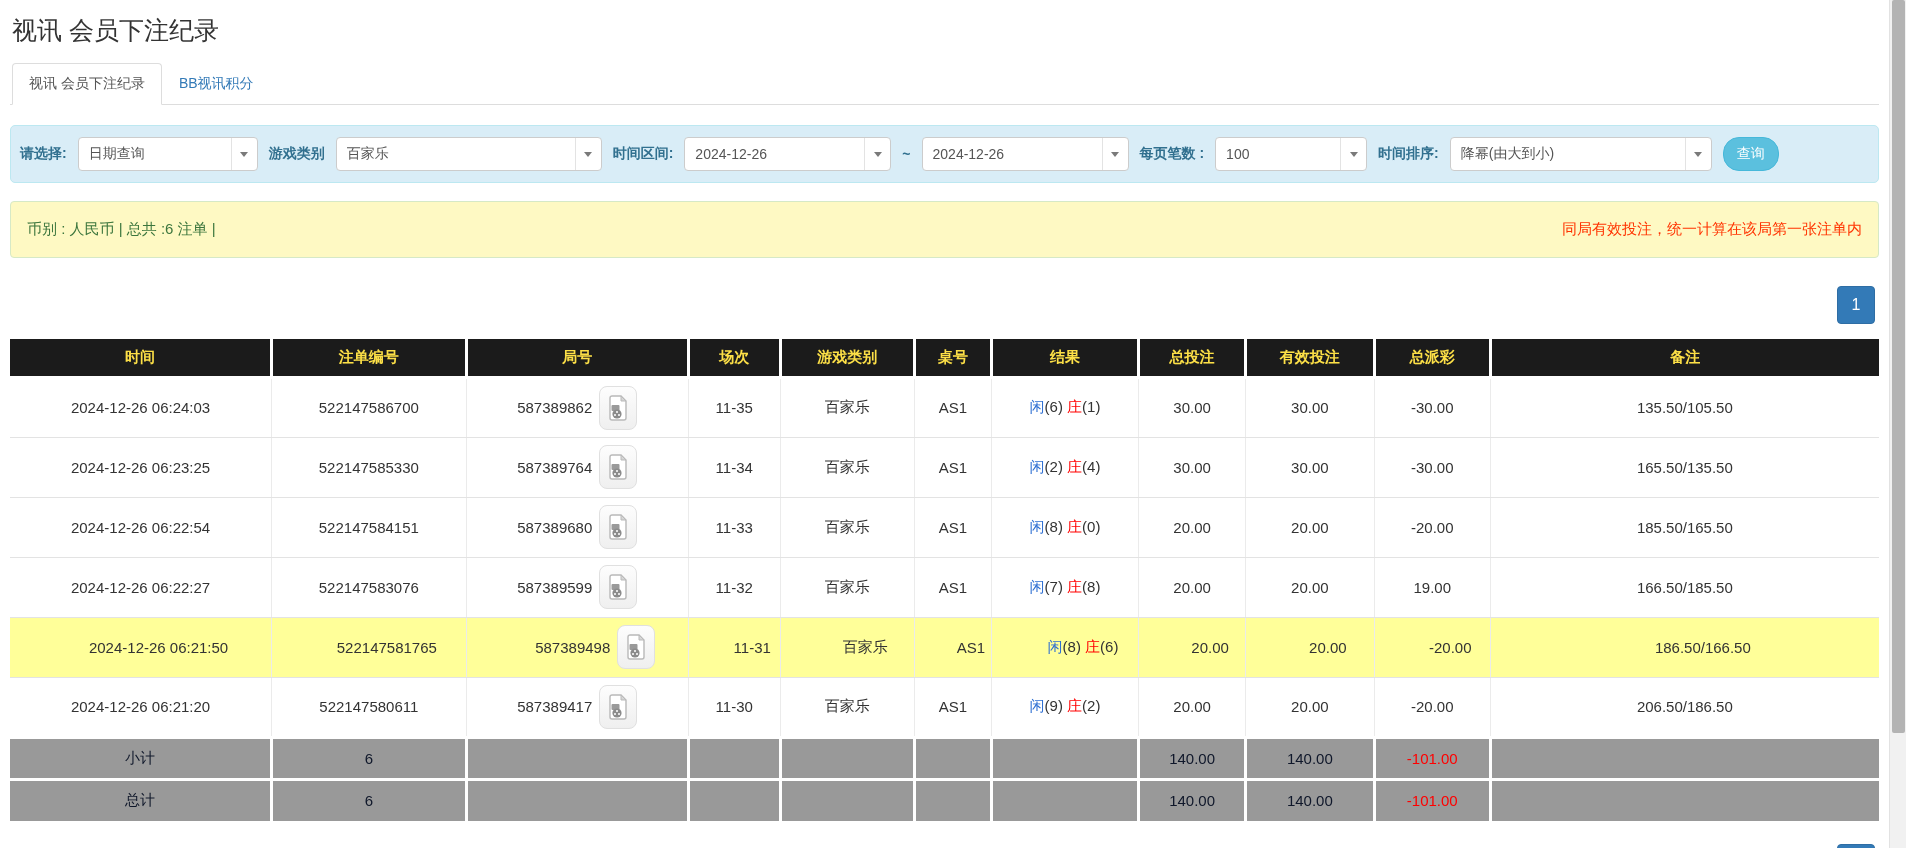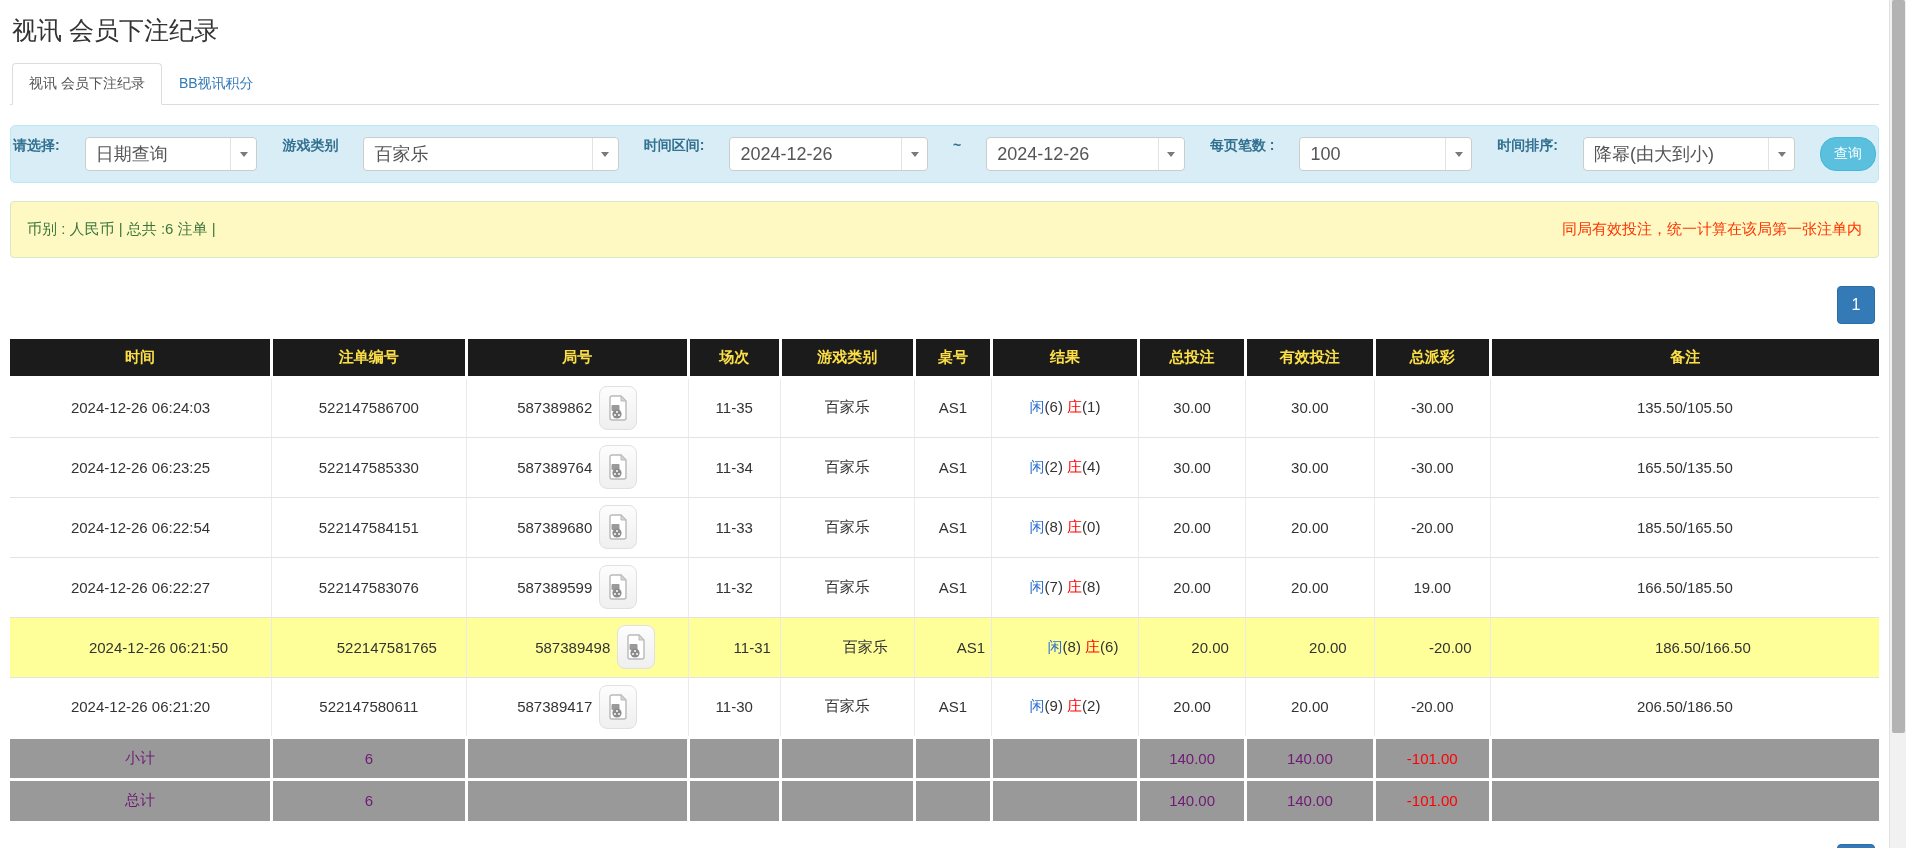--- a/index.html
+++ b/index.html
@@ -29,30 +29,30 @@
   .tab.active {
     background:#fff; color:#555;
     border-color:#ddd #ddd #fff #ddd;
   }
   .tab.inactive { color:#337ab7; }
 
   
   .filter-bar {
     margin-top:20px;
     background:#d9edf7; border:1px solid #bce8f1; border-radius:5px;
-    padding:11px 2px;
-    display:flex; gap:25px;
+    padding:11px 9px;
+    display:flex; align-items:center; gap:11px;
     white-space:nowrap;
   }
   .filter-label { font-size:14px; font-weight:bold; color:#31708f; }
   .combo {
     background:#fff; border:1px solid #ccc; border-radius:4px;
     height:34px; display:flex; align-items:stretch; overflow:hidden;
   }
-  .combo-text { flex:1; font-size:18px; color:#555; padding:0 10px; display:flex; align-items:center; }
+  .combo-text { flex:1; font-size:14px; color:#555; padding:0 10px; display:flex; align-items:center; }
   .combo-caret {
     width:26px; display:flex; align-items:center; justify-content:center;
     border-left:1px solid #e3e3e3;
   }
   .caret-shape { width:0; height:0; border-left:4px solid transparent; border-right:4px solid transparent; border-top:5px solid #7a7a7a; }
   .tilde { font-size:14px; color:#31708f; font-weight:bold; }
   .search-btn {
     background:#5bc0de; border:1px solid #46b8da; color:#fff;
     font-size:14px; border-radius:16px; height:34px; padding:0 13px; cursor:pointer;font-family:Liberation Serif, serif;
   }
@@ -100,21 +100,21 @@
 
   .round-wrap { display:inline-flex; align-items:center; gap:7px; }
   .video-btn {
     width:38px; height:44px; border:1px solid #e0e0e0; border-radius:8px;
     background:linear-gradient(#fdfdfd,#efefef);
     display:inline-flex; align-items:center; justify-content:center; cursor:pointer; padding:0;
   }
 
   
   tr.totals td {
-    background:#999999; color:#701a75; height:42px; font-size:15px;
+    background:#999999; color:#0f172a; height:42px; font-size:15px;
     border:3px solid #fff; border-bottom:none;
   }
   tr.totals td:first-child { border-left:none; }
   tr.totals td:last-child { border-right:none; }
   tr.totals td.neg { color:#ff0000; }
 
   
   .scrollbar {
     position:fixed; top:0; right:0; width:17px; height:848px;
     background:#f1f1f1; border-left:1px solid #e2e2e2;
@@ -162,29 +162,29 @@
     </div>
     <span class="tilde">~</span>
     <div class="combo" style="width:207px">
       <span class="combo-text">2024-12-26</span>
       <span class="combo-caret">
           <span class="caret-shape"></span>
         </span>
     </div>
 
     <span class="filter-label">每页笔数 :</span>
-    <div class="combo" style="width:180px">
+    <div class="combo" style="width:152px">
       <span class="combo-text">100</span>
       <span class="combo-caret">
           <span class="caret-shape"></span>
         </span>
     </div>
 
     <span class="filter-label">时间排序:</span>
-    <div class="combo" style="width:221px">
+    <div class="combo" style="width:262px">
       <span class="combo-text">降幂(由大到小)</span>
       <span class="combo-caret">
           <span class="caret-shape"></span>
         </span>
     </div>
 
     <button class="search-btn">查询</button>
   </div>
 
   <div class="summary-bar">

